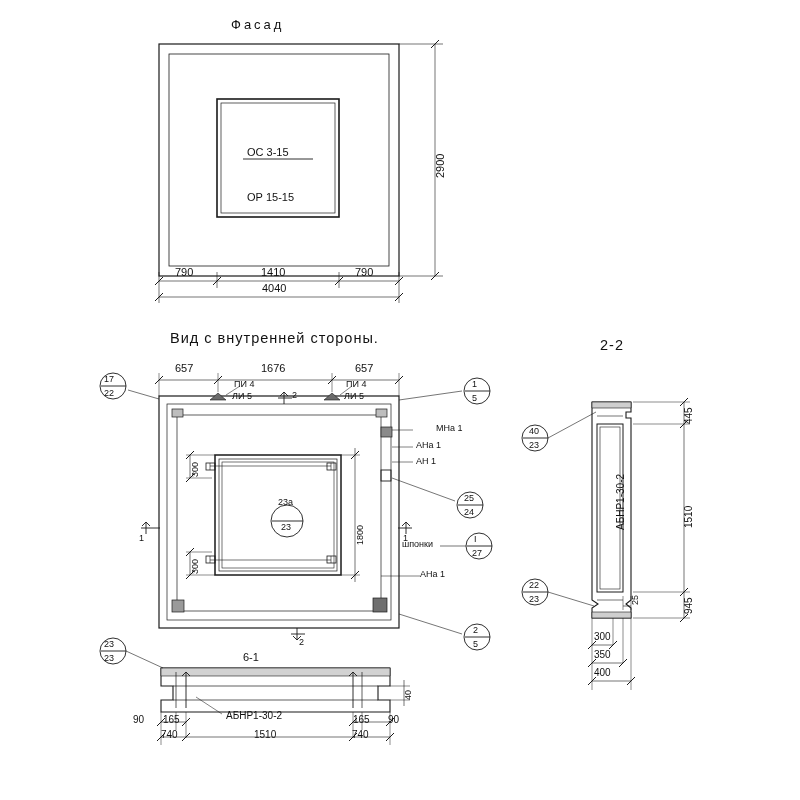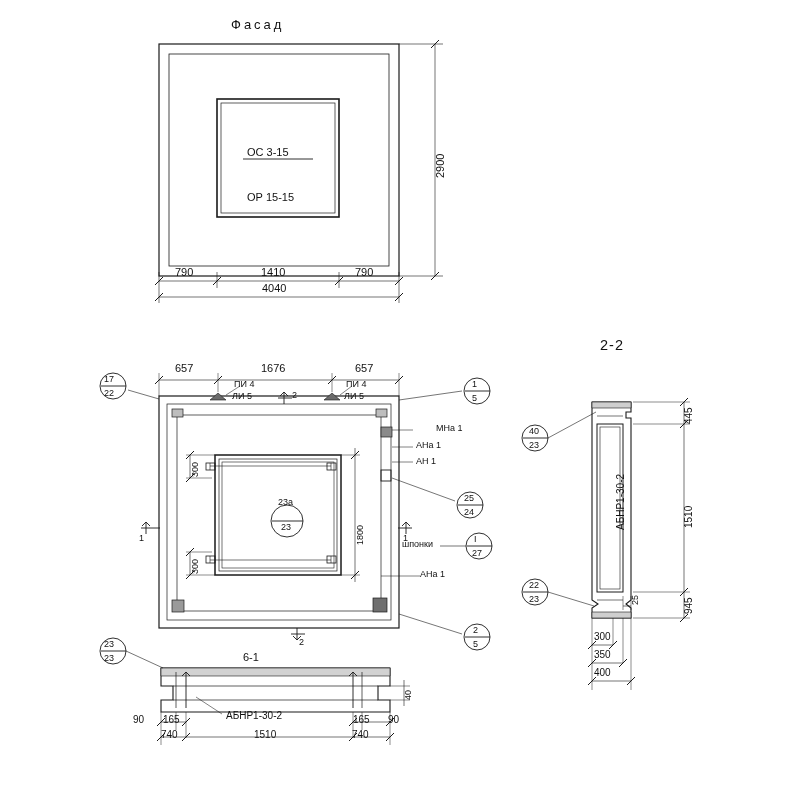--- a/index.html
+++ b/index.html
@@ -264,20 +264,21 @@
 
 <div class="t ttl" style="left:231px;top:17px;">Фасад</div>
 <div class="t lbl" style="left:247px;top:146px;">ОС 3-15</div>
 <div class="t lbl" style="left:247px;top:179px;margin-top:12px;">ОР 15-15</div>
 <div class="t lbl" style="left:175px;top:266px;">790</div>
 <div class="t lbl" style="left:261px;top:266px;">1410</div>
 <div class="t lbl" style="left:355px;top:266px;">790</div>
 <div class="t lbl" style="left:262px;top:282px;">4040</div>
 <div class="t lbl vert" style="left:434px;top:178px;transform:rotate(-90deg);">2900</div>
 
+<div class="t ttl2" style="left:170px;top:330px;">Вид с внутренней стороны.</div>
 <div class="t lbl" style="left:175px;top:362px;">657</div>
 <div class="t lbl" style="left:261px;top:362px;">1676</div>
 <div class="t lbl" style="left:355px;top:362px;">657</div>
 
 <div class="t lblXS" style="left:104px;top:374px;">17</div>
 <div class="t lblXS" style="left:104px;top:388px;">22</div>
 
 <div class="t lblXS" style="left:472px;top:379px;">1</div>
 <div class="t lblXS" style="left:472px;top:393px;">5</div>
 

